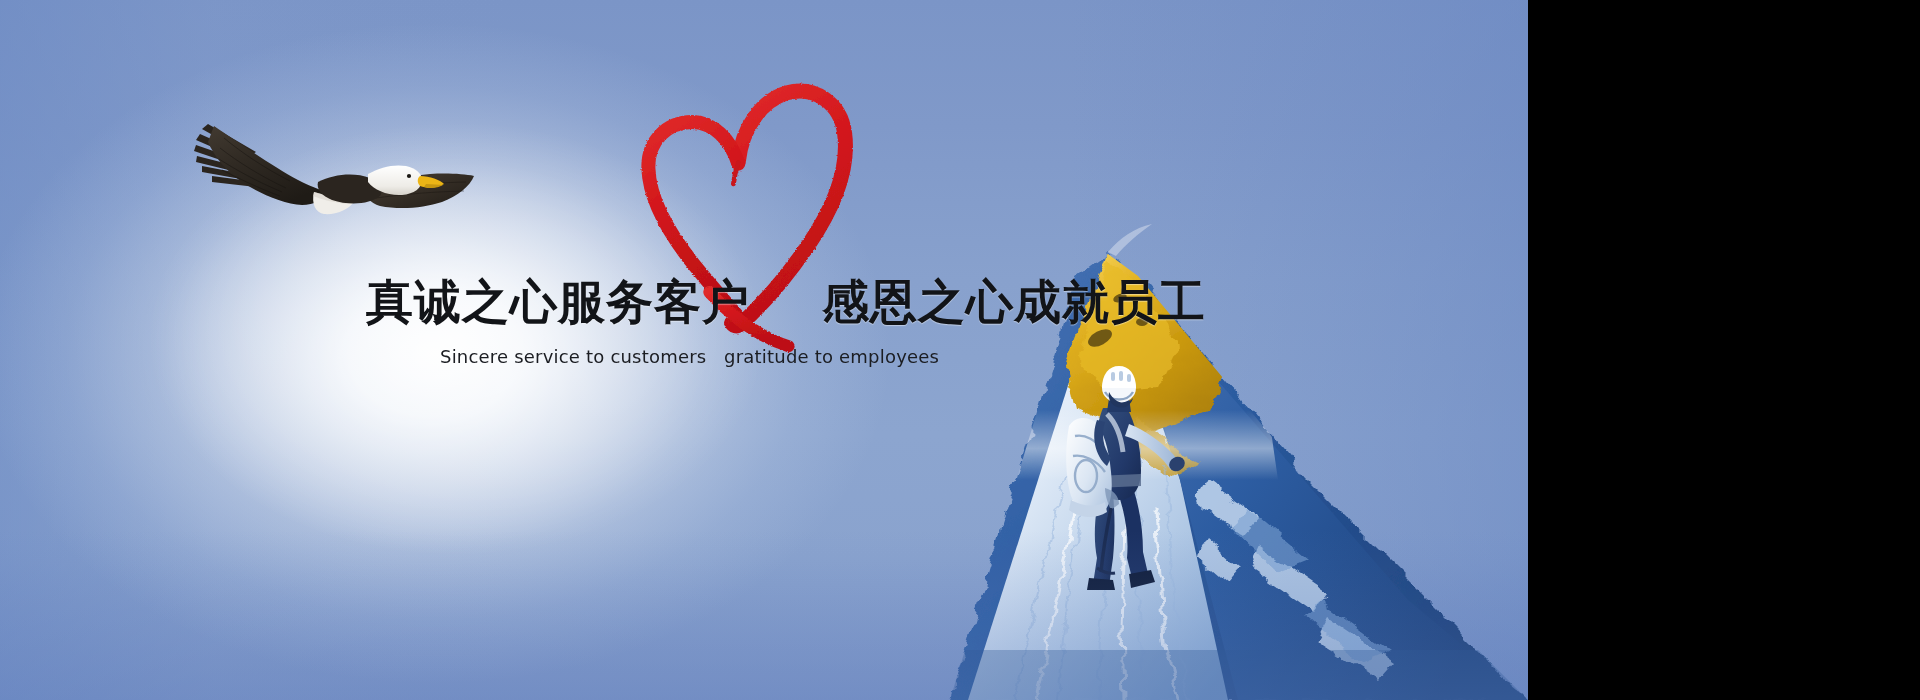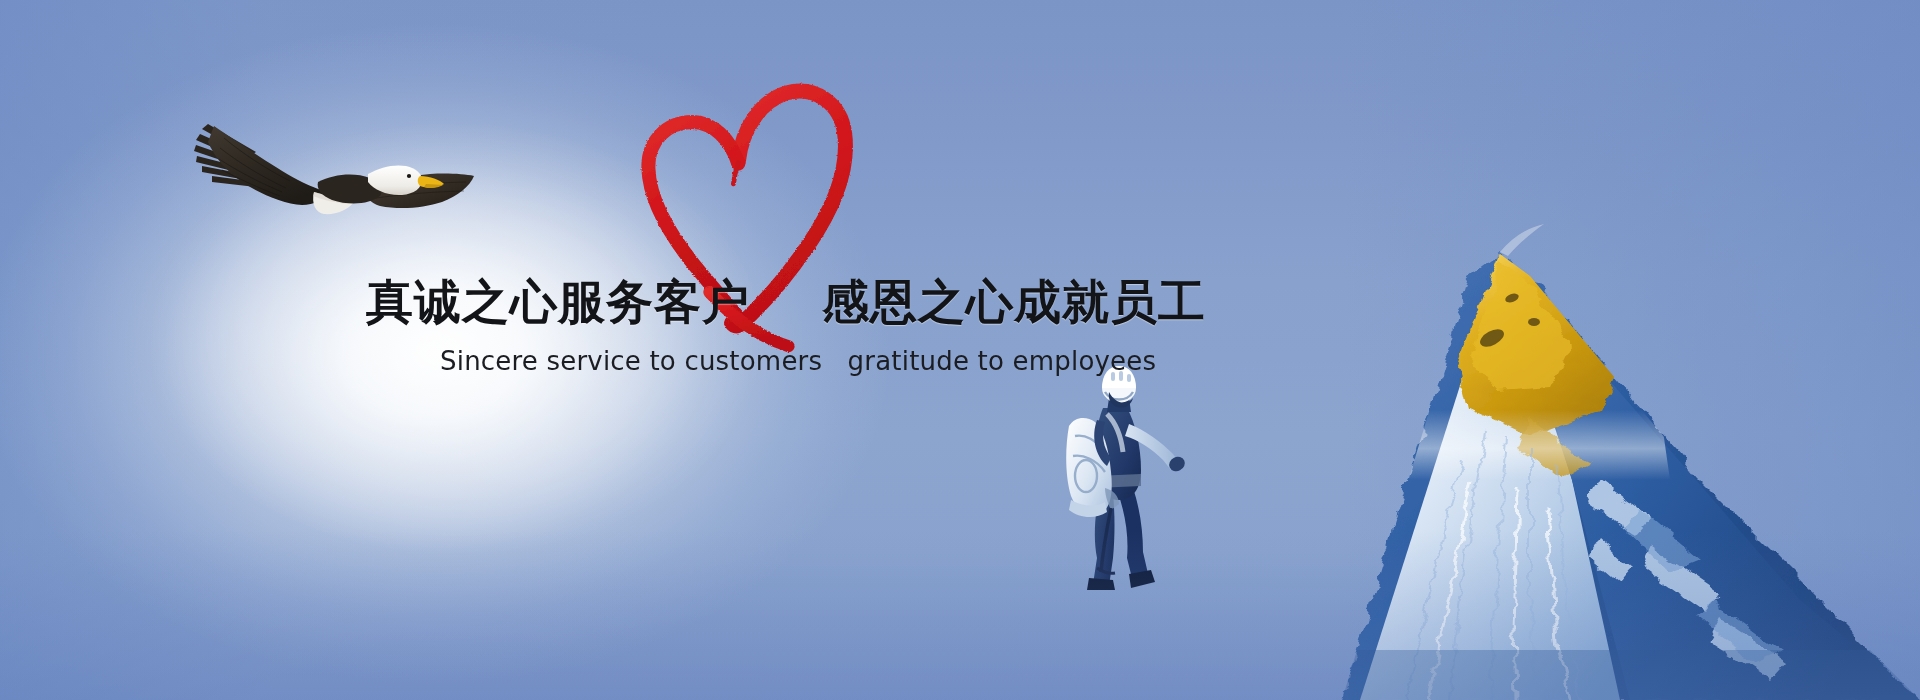--- a/index.html
+++ b/index.html
@@ -4,21 +4,21 @@
 <style>
   * { margin:0; padding:0; box-sizing:border-box; }
   html,body { width:1920px; height:700px; overflow:hidden; }
   body {
     font-family:"Liberation Sans", sans-serif;
     background:#000;
   }
 
   #banner{
     position:relative;
-    width:1920px; height:700px;
+    width:1528px; height:700px;
     overflow:hidden;
     background:#7d98c9;
   }
 
   
   .sky-base{
     position:absolute; inset:0;
     background:
       linear-gradient(180deg,
         #7b95c7 0%,
@@ -125,21 +125,21 @@
     white-space:nowrap;
   }
   .headline .seg-a{ margin-left:366px; }
   .headline .seg-b{ margin-left:72px; }
 
   .subline{
     position:absolute;
     left:440px; top:346px;
     font-family:"DejaVu Sans","Liberation Sans", sans-serif;
     font-weight:400;
-    font-size:26px;
+    font-size:18px;
     letter-spacing:0.2px;
     color:#1b1d22;
     white-space:pre;
     pointer-events:none;
   }
 </style>
 </head>
 <body>
 
 <div id="banner">

